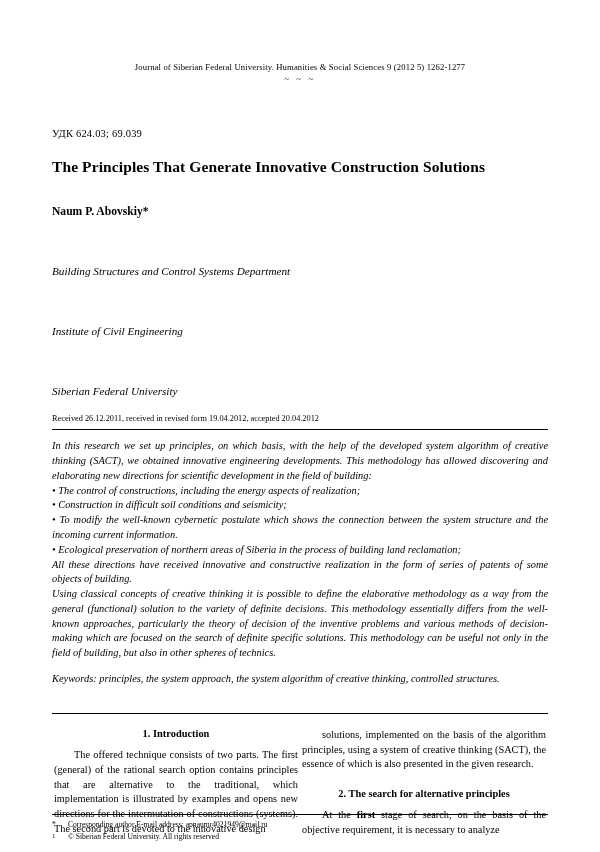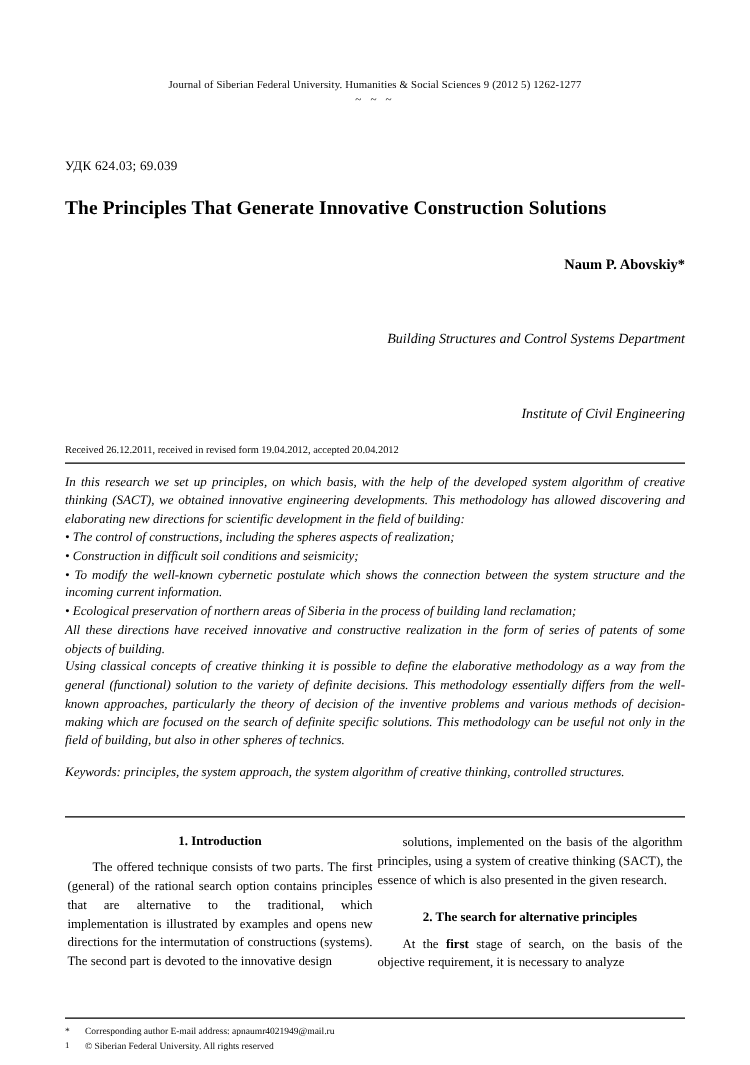--- a/index.html
+++ b/index.html
@@ -41,21 +41,20 @@
   }
   .title {
     margin-top: 16px;
     font-size: 15.5px;
     font-weight: bold;
     line-height: 1.55;
     letter-spacing: 0.1px;
   }
   .affiliation {
     margin-top: 24px;
-    text-align: right;
     font-style: italic;
     font-size: 11.2px;
     line-height: 1.58;
   }
   .author {
     font-weight: bold;
     font-style: normal;
     font-size: 11.6px;
     display: block;
     margin-bottom: 2px;
@@ -147,27 +146,28 @@
   <div class="journal-rule">~ ~ ~</div>
 
   <div class="udk">УДК 624.03; 69.039</div>
 
   <div class="title">The Principles That Generate Innovative Construction Solutions</div>
 
   <div class="affiliation">
     <span class="author">Naum P. Abovskiy*</span>
     <span class="aff-line">Building Structures and Control Systems Department</span>
     <span class="aff-line">Institute of Civil Engineering</span>
+    <span class="aff-line">Siberian Federal University</span>
   </div>
 
   <div class="received">Received 26.12.2011, received in revised form 19.04.2012, accepted 20.04.2012</div>
 
   <div class="abstract">
     <p>In this research we set up principles, on which basis, with the help of the developed system algorithm of creative thinking (SACT), we obtained innovative engineering developments. This methodology has allowed discovering and elaborating new directions for scientific development in the field of building:</p>
-    <p>• The control of constructions, including the spheres aspects of realization;</p>
+    <p>• The control of constructions, including the energy aspects of realization;</p>
     <p>• Construction in difficult soil conditions and seismicity;</p>
     <p>• To modify the well-known cybernetic postulate which shows the connection between the system structure and the incoming current information.</p>
     <p>• Ecological preservation of northern areas of Siberia in the process of building land reclamation;</p>
     <p>All these directions have received innovative and constructive realization in the form of series of patents of some objects of building.</p>
     <p>Using classical concepts of creative thinking it is possible to define the elaborative methodology as a way from the general (functional) solution to the variety of definite decisions. This methodology essentially differs from the well-known approaches, particularly the theory of decision of the inventive problems and various methods of decision-making which are focused on the search of definite specific solutions. This methodology can be useful not only in the field of building, but also in other spheres of technics.</p>
   </div>
 
   <div class="keywords">Keywords: principles, the system approach, the system algorithm of creative thinking, controlled structures.</div>
 
   <div class="columns">

